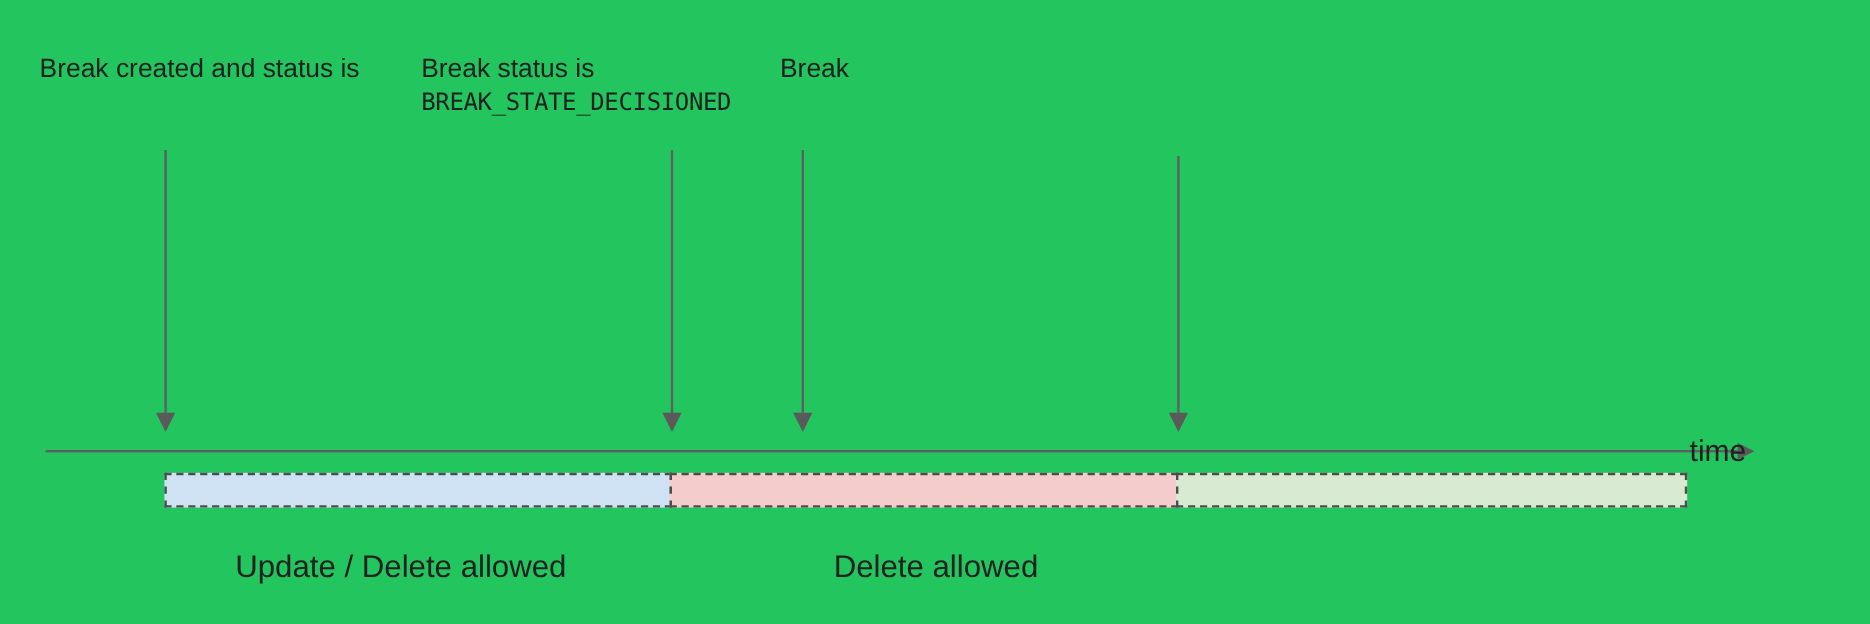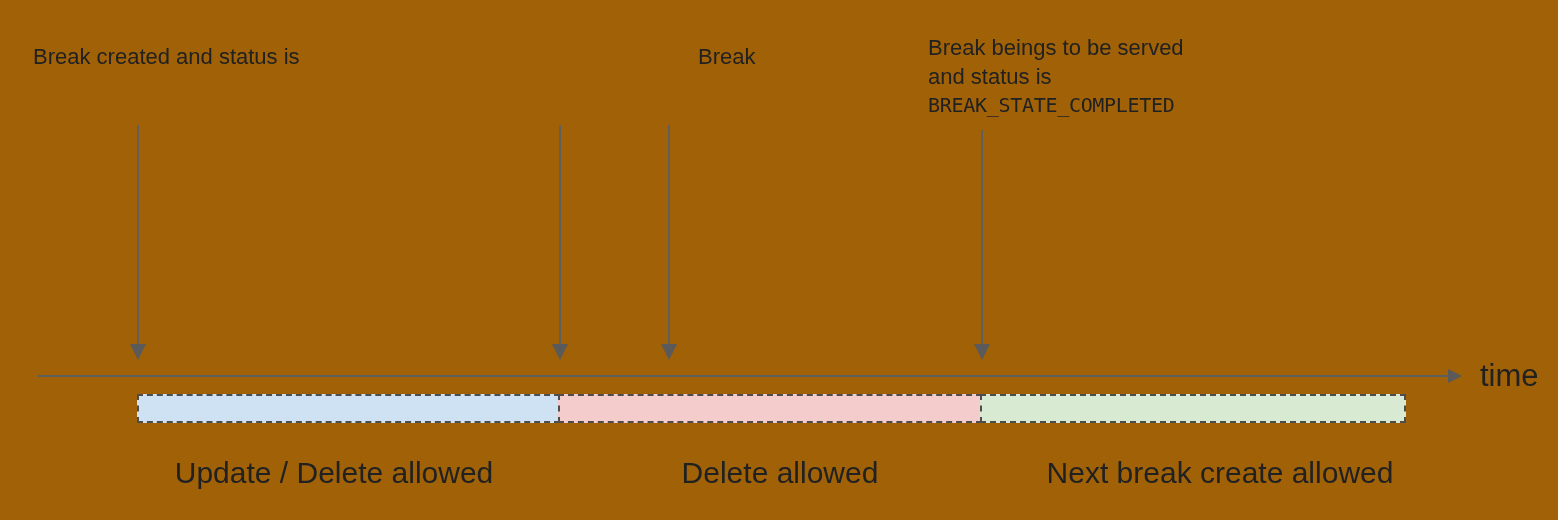--- a/index.html
+++ b/index.html
@@ -1,21 +1,21 @@
 <!DOCTYPE html>
 <html><head>
 <meta charset="utf-8">
 <style>
   * { margin: 0; padding: 0; box-sizing: border-box; }
   html, body { background: #ffffff; }
   .canvas {
     position: relative;
     width: 1558px;
     height: 520px;
-    background: #a16207;
+    background: #22c55e;
     font-family: "Liberation Sans", sans-serif;
     color: #212121;
     overflow: hidden;
   }
   .annotation {
     position: absolute;
     white-space: nowrap;
   }
   .ann-line {
     font-size: 22px;
@@ -61,66 +61,65 @@
     left: 1448px;
     top: 369px;
     width: 0;
     height: 0;
     border-top: 7px solid transparent;
     border-bottom: 7px solid transparent;
     border-left: 14px solid #5a5a5a;
   }
   .axis-label {
     position: absolute;
-    left: 1480px;
+    left: 1408px;
     top: 363px;
-    font-size: 31px;
+    font-size: 25px;
     line-height: 26px;
     color: #212121;
   }
   .bar {
     position: absolute;
     left: 137px;
     top: 394px;
     display: flex;
   }
   .seg {
     height: 29px;
     border: 2px dashed #4d4d4d;
   }
   .seg + .seg { margin-left: -2px; }
   .seg-label {
     position: absolute;
     top: 459px;
     transform: translateX(-50%);
-    font-size: 30px;
+    font-size: 26px;
     line-height: 27px;
     color: #212121;
     white-space: nowrap;
   }
 </style>
 </head>
 <body>
 
 <div class="canvas">
 
   <div class="annotation" style="left:33px; top:42px;">
     <div class="ann-line">Break created and status is</div>
   </div>
 
+  <div class="annotation" style="left:351px; top:42px;">
+    <div class="ann-line">Break status is</div>
+    <div class="ann-line mono">BREAK_STATE_DECISIONED</div>
+  </div>
 
-  <div class="annotation" style="left:698px; top:42px;">
+  <div class="annotation" style="left:650px; top:42px;">
     <div class="ann-line">Break</div>
   </div>
 
-  <div class="annotation" style="left:928px; top:33px;">
-    <div class="ann-line">Break beings to be served</div>
-    <div class="ann-line">and status is</div>
-    <div class="ann-line mono">BREAK_STATE_COMPLETED</div>
-  </div>
 
   <div class="arrow-down" style="left:130px; top:125px; height:235px;">
     <div class="shaft" style="height:219px;"></div>
       <div class="head"></div>
   </div>
   <div class="arrow-down" style="left:552px; top:125px; height:235px;">
     <div class="shaft" style="height:219px;"></div>
       <div class="head"></div>
   </div>
   <div class="arrow-down" style="left:661px; top:125px; height:235px;">
@@ -137,15 +136,14 @@
   <div class="axis-label">time</div>
 
   <div class="bar">
     <div class="seg" style="width: 423px; background-color: rgb(207, 226, 243);"></div>
     <div class="seg" style="width: 424px; background-color: rgb(244, 204, 204);"></div>
     <div class="seg" style="width: 426px; background-color: rgb(217, 234, 211);"></div>
   </div>
 
   <div class="seg-label" style="left:334px;">Update / Delete allowed</div>
   <div class="seg-label" style="left:780px;text-align:right;">Delete allowed</div>
-  <div class="seg-label" style="left:1220px;">Next break create allowed</div>
 
 </div>
 
 </body></html>

